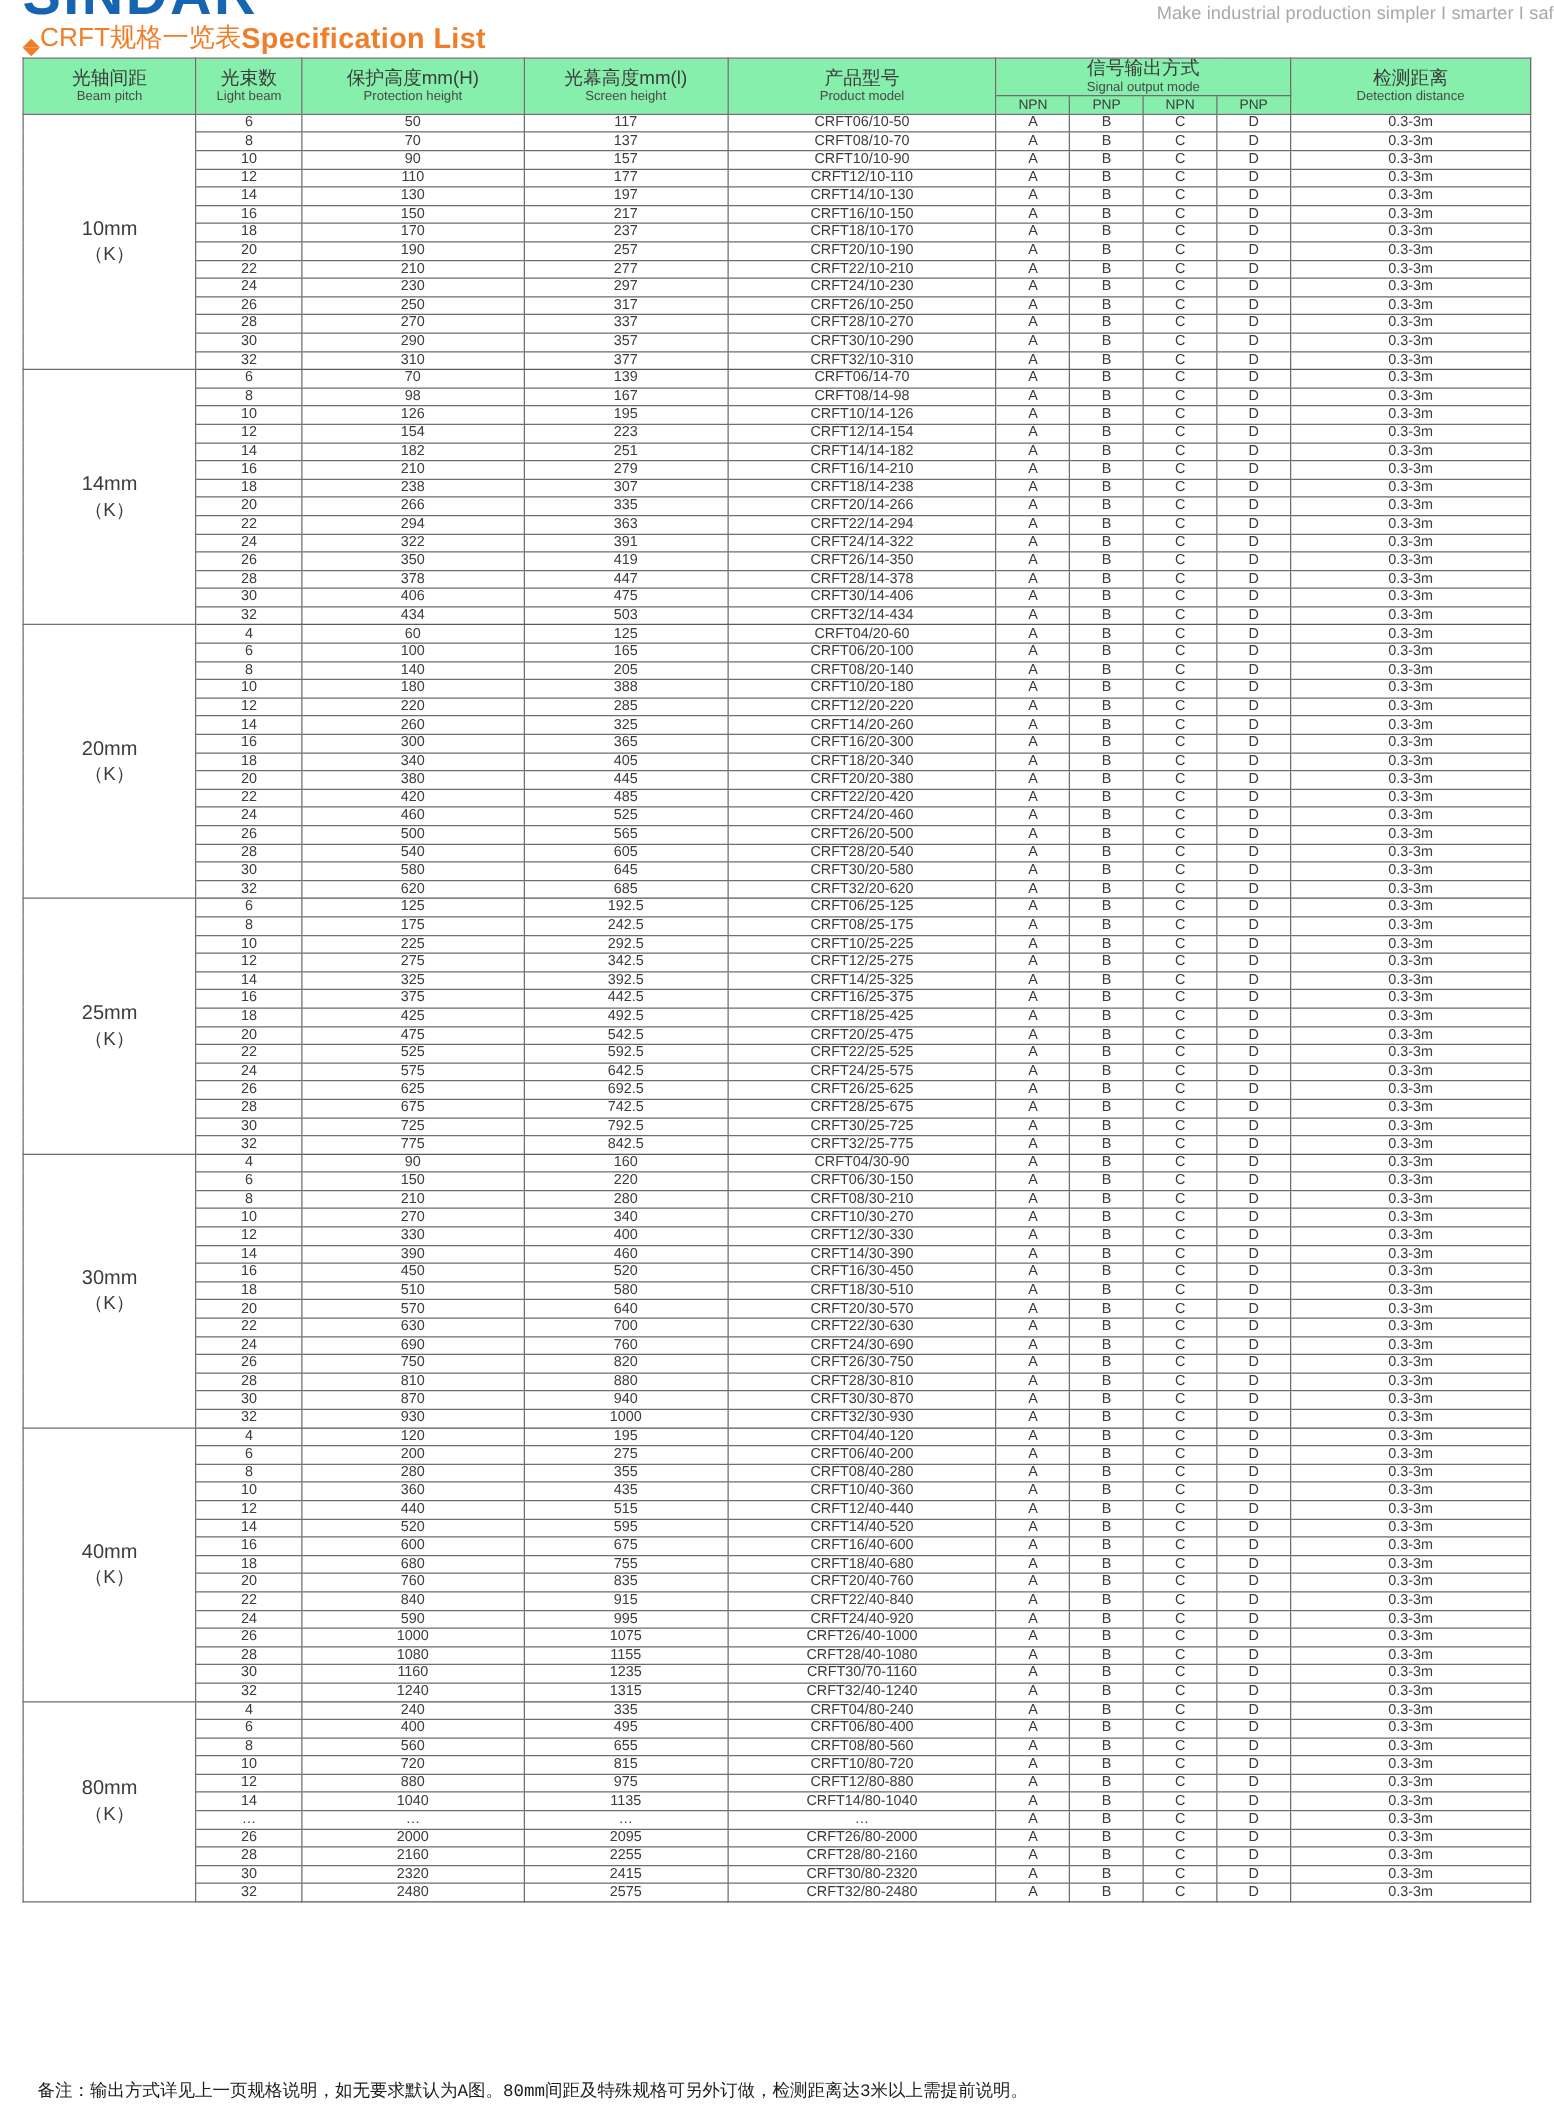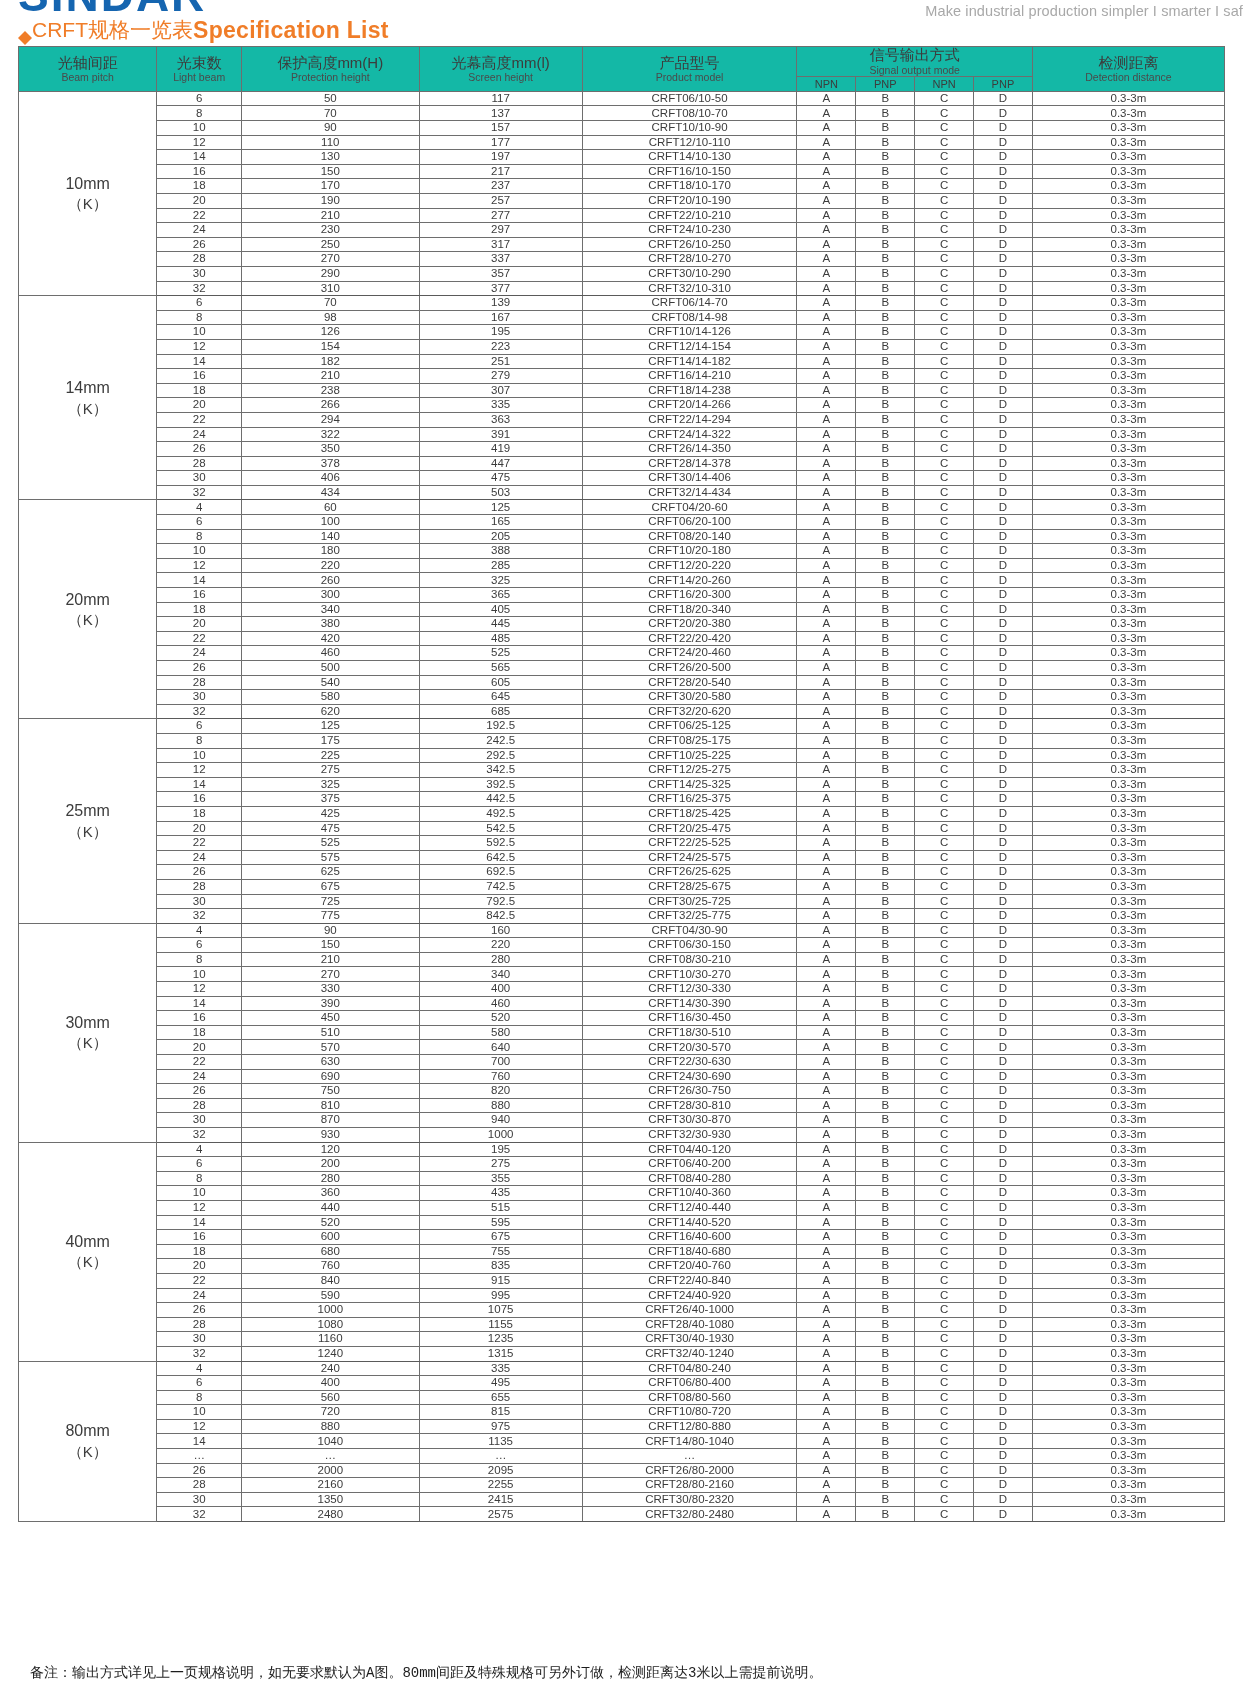--- a/index.html
+++ b/index.html
@@ -64,21 +64,21 @@
     border-collapse: collapse;
     table-layout: fixed;
   }
   table.spec td, table.spec th {
     border: 1px solid #6e6e6e;
     text-align: center;
     vertical-align: middle;
     font-weight: normal;
     color: #3c3c3c;
   }
-  thead td, thead th { background: #14b8a6; }
+  thead td, thead th { background: #86efac; }
 
   .h-cn { font-size: 15px; line-height: 1.12; display: block; }
   .h-en { font-size: 10.5px; line-height: 1.15; display: block; color: #4a4a4a; }
   .h-sub { font-size: 11px; padding: 1px 0; }
 
   tbody td { font-size: 11.5px; line-height: 1; height: 14.6px; padding: 0; }
   td.group {
     font-size: 16px; line-height: 1.35;
     border-left: 1px solid #6e6e6e;
     border-right: 1px solid #6e6e6e;
@@ -1112,21 +1112,21 @@
           <td>A</td>
           <td>B</td>
           <td>C</td>
           <td>D</td>
           <td>0.3-3m</td>
         </tr>
         <tr>
           <td>30</td>
           <td>1160</td>
           <td>1235</td>
-          <td>CRFT30/40-1930</td>
+          <td>CRFT30/70-1160</td>
           <td>A</td>
           <td>B</td>
           <td>C</td>
           <td>D</td>
           <td>0.3-3m</td>
         </tr>
         <tr class="group-end">
           <td>32</td>
           <td>1240</td>
           <td>1315</td>
@@ -1232,21 +1232,21 @@
           <td>2255</td>
           <td>CRFT28/80-2160</td>
           <td>A</td>
           <td>B</td>
           <td>C</td>
           <td>D</td>
           <td>0.3-3m</td>
         </tr>
         <tr>
           <td>30</td>
-          <td>1350</td>
+          <td>2320</td>
           <td>2415</td>
           <td>CRFT30/80-2320</td>
           <td>A</td>
           <td>B</td>
           <td>C</td>
           <td>D</td>
           <td>0.3-3m</td>
         </tr>
         <tr class="group-end">
           <td>32</td>

